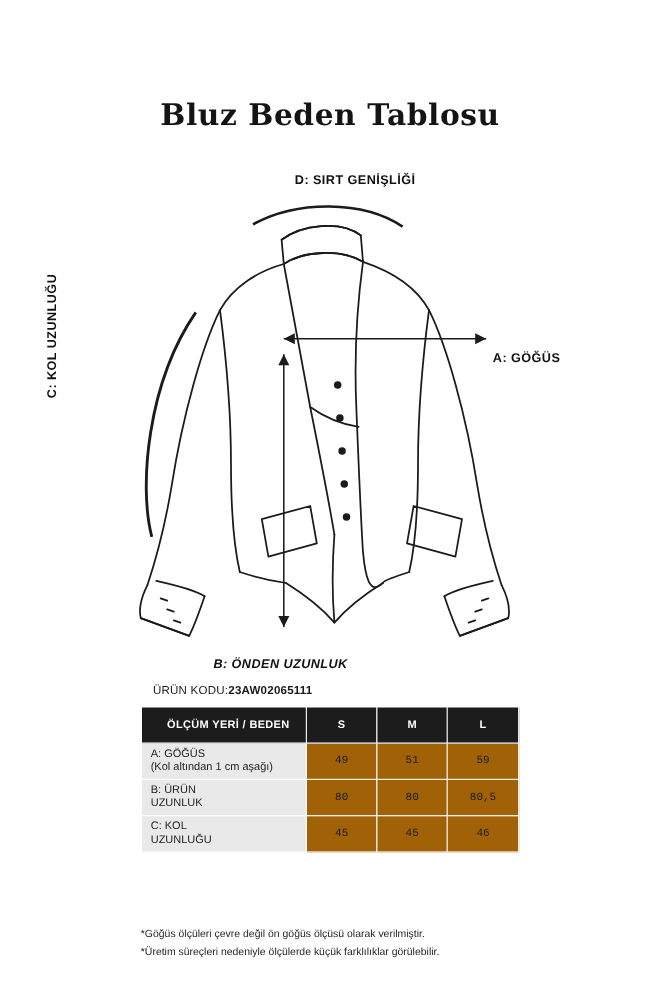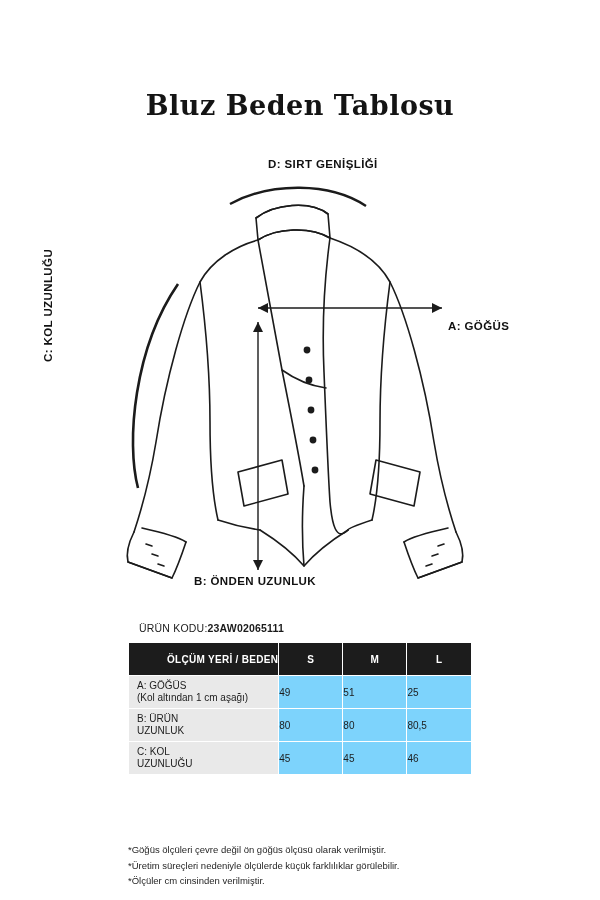--- a/index.html
+++ b/index.html
@@ -46,21 +46,21 @@
   .lbl {
     position: absolute;
     font-size: 11.5px;
     font-weight: bold;
     letter-spacing: 0.4px;
     color: #111;
     white-space: nowrap;
   }
   .lbl-d  { top: 16px;  left: 160px; padding-left: 48px; }
   .lbl-a  { top: 178px; left: 388px; }
-  .lbl-b  { top: 433px; left: 134px; }
+  .lbl-b  { top: 456px; left: 134px; font-style: italic; }
   .lbl-c  {
     top: 220px; left: -18px;
     transform: rotate(-90deg);
     transform-origin: left top;
   }
   .code-row {
     position: absolute;
     top: 592px;
     left: 128px;
     font-size: 10.5px;
@@ -86,43 +86,44 @@
     height: 32px;
   }
   table.size-table thead th {
     background: #1c1c1c;
     color: #ffffff;
     font-weight: bold;
     font-size: 10px;
     letter-spacing: 0.3px;
   }
   thead th.th-row-label {
-    text-align: right;
+    text-align: center;
     padding-left: 8px;
     width: 146px;
   }
   thead th.th-size {
     text-align: center;
     width: 66px;
   }
   tbody td.row-label {
     background: #e9e9e9;
     text-align: left;
     padding-left: 8px;
     line-height: 1.25;
     color: #1c1c1c;
   }
   tbody td.row-label .sub {
     font-size: 10px;
   }
   tbody td.cell {
-    background: #7dd3fc;
-    text-align: left;
+    background: #a16207;
+    text-align: center;
     color: #1c1c1c;
     font-size: 10px;
+    font-family: Liberation Mono, monospace;
   }
   .notes {
     position: absolute;
     top: 812px;
     left: 128px;
     width: 400px;
     font-size: 9.5px;
     line-height: 1.65;
     color: #1f1f1f;
   }
@@ -229,21 +230,21 @@
       </tr>
     </thead>
     <tbody>
       <tr>
         <td class="row-label">
           <span>A: GÖĞÜS</span><br>
           <span class="sub">(Kol altından 1 cm aşağı)</span>
         </td>
         <td class="cell">49</td>
         <td class="cell">51</td>
-        <td class="cell">25</td>
+        <td class="cell">59</td>
       </tr>
       <tr>
         <td class="row-label">
           <span>B: ÜRÜN</span><br>
           <span>UZUNLUK</span>
         </td>
         <td class="cell">80</td>
         <td class="cell">80</td>
         <td class="cell">80,5</td>
       </tr>
@@ -255,16 +256,15 @@
         <td class="cell">45</td>
         <td class="cell">45</td>
         <td class="cell">46</td>
       </tr>
     </tbody>
   </table>
 
   <div class="notes">
     <div>*Göğüs ölçüleri çevre değil ön göğüs ölçüsü olarak verilmiştir.</div>
     <div>*Üretim süreçleri nedeniyle ölçülerde küçük farklılıklar görülebilir.</div>
-    <div>*Ölçüler cm cinsinden verilmiştir.</div>
   </div>
 
 </div>
 
 </body></html>

